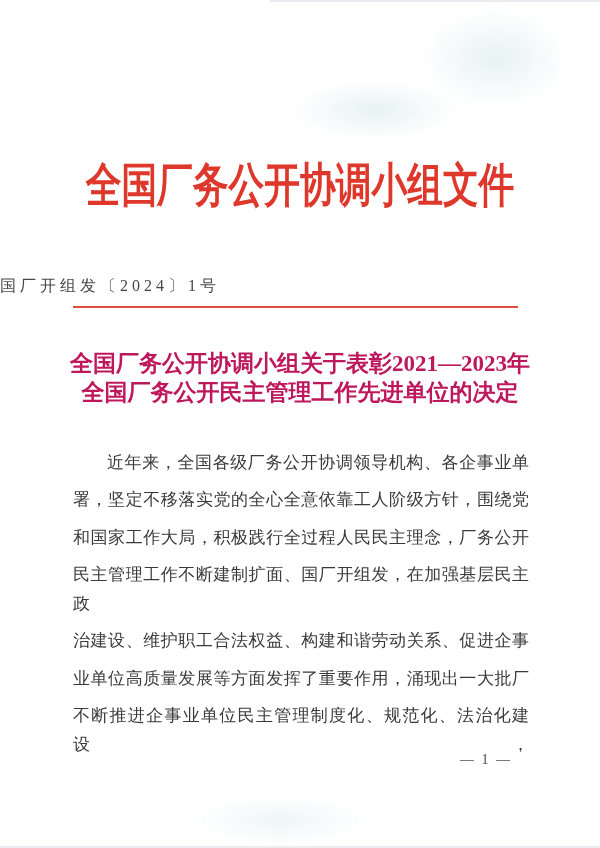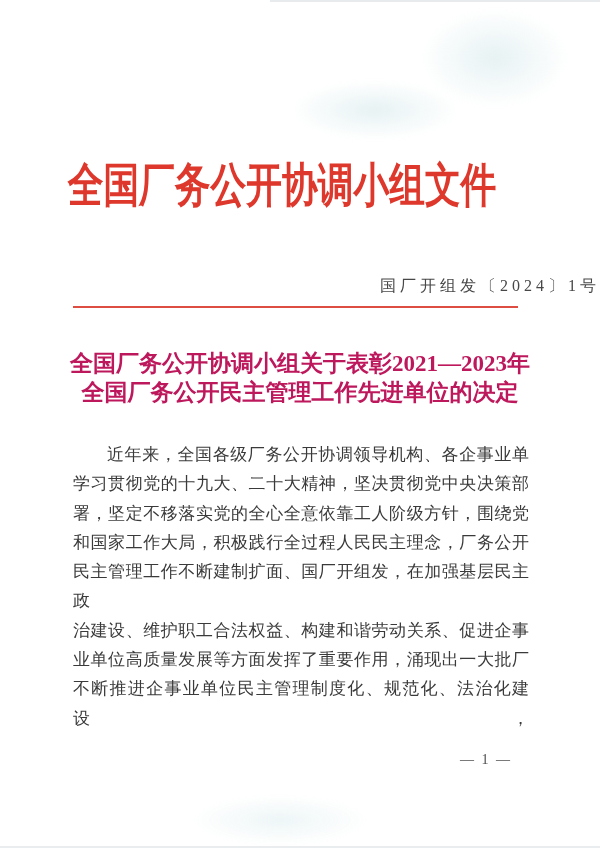--- a/index.html
+++ b/index.html
@@ -37,37 +37,38 @@
   }
   .bleed-1 { top: 8px;  left: 420px; width: 150px; height: 100px; }
   .bleed-2 { top: 80px; left: 290px; width: 170px; height: 60px; }
   .bleed-3 { top: 795px; left: 190px; width: 180px; height: 50px; opacity: .7; }
 
   .header-title {
     position: absolute;
     top: 160px;
     left: 0;
     width: 100%;
+    text-align: center;
     color: #de372b;
     font-weight: bold;
     font-size: 47px;
     line-height: 1.08;
     white-space: nowrap;
   }
   .header-title .squeeze {
     display: inline-block;
     transform: scaleX(0.76);
     transform-origin: center;
   }
   .doc-number {
     position: absolute;
     top: 276px;
     left: 0;
     width: 100%;
-    text-align: right;
+    text-align: left;
     font-size: 16px;
     letter-spacing: 4px;
     color: #474747;
   }
   .red-rule {
     position: absolute;
     top: 306px;
     left: 73px;
     width: 445px;
     height: 2px;
@@ -90,20 +91,21 @@
     left: 73px;
     width: 456px;
     font-size: 17px;
     color: #3a3a3a;
     line-height: 29.3px;
   }
   .line { display: block; }
   .line.just {
     text-align: justify;
     text-align-last: justify;
+    margin-top: 8px;
   }
   .line.indent { text-indent: 2em; }
   .page-number {
     position: absolute;
     top: 752px;
     right: 88px;
     font-size: 14px;
     letter-spacing: 2px;
     color: #4c4c4c;
     white-space: nowrap;
@@ -129,21 +131,20 @@
   <div class="red-rule"></div>
 
   <div class="doc-title">
     <span class="line">全国厂务公开协调小组关于表彰2021—2023年</span>
     <span class="line">全国厂务公开民主管理工作先进单位的决定</span>
   </div>
 
   <div class="body-text">
     <div>
       <span class="line just indent">近年来，全国各级厂务公开协调领导机构、各企事业单</span>
-      <span class="line just">学习贯彻党的十九大、二十大精神，坚决贯彻党中央决策部</span>
       <span class="line just">署，坚定不移落实党的全心全意依靠工人阶级方针，围绕党</span>
       <span class="line just">和国家工作大局，积极践行全过程人民民主理念，厂务公开</span>
       <span class="line just">民主管理工作不断建制扩面、国厂开组发，在加强基层民主政</span>
       <span class="line just">治建设、维护职工合法权益、构建和谐劳动关系、促进企事</span>
       <span class="line just">业单位高质量发展等方面发挥了重要作用，涌现出一大批厂</span>
     </div>
     <div>
       <span class="line just">不断推进企事业单位民主管理制度化、规范化、法治化建设，</span>
     </div>
   </div>

